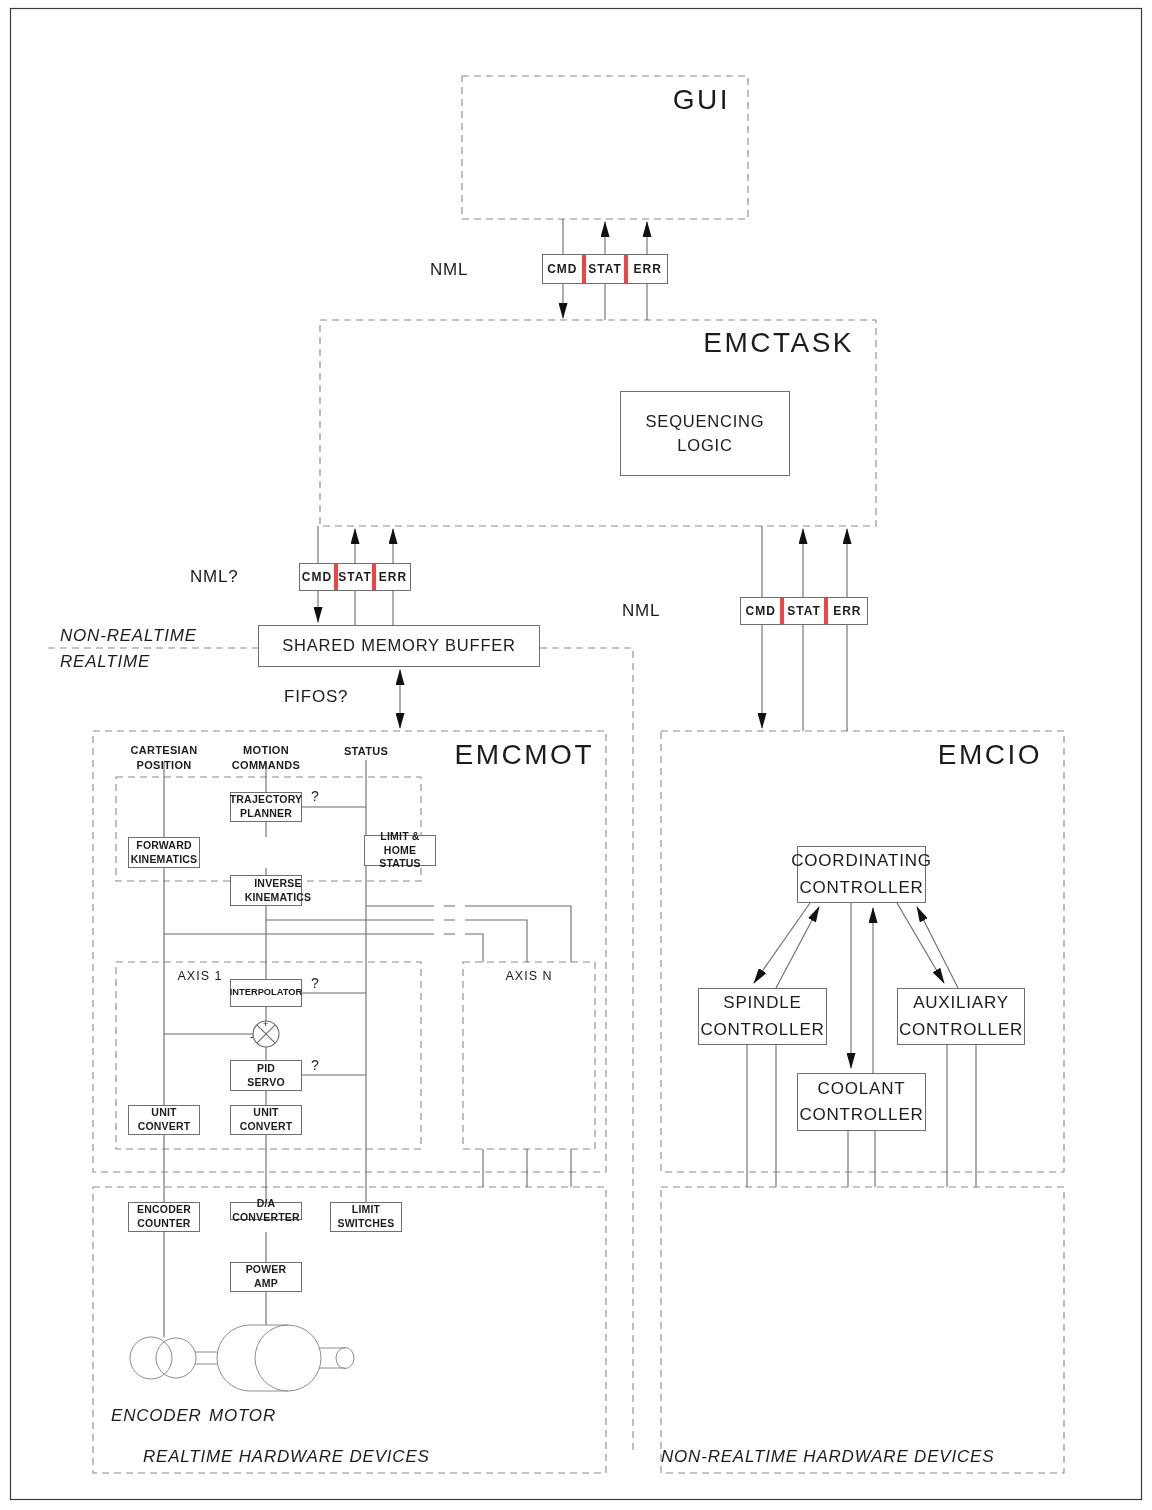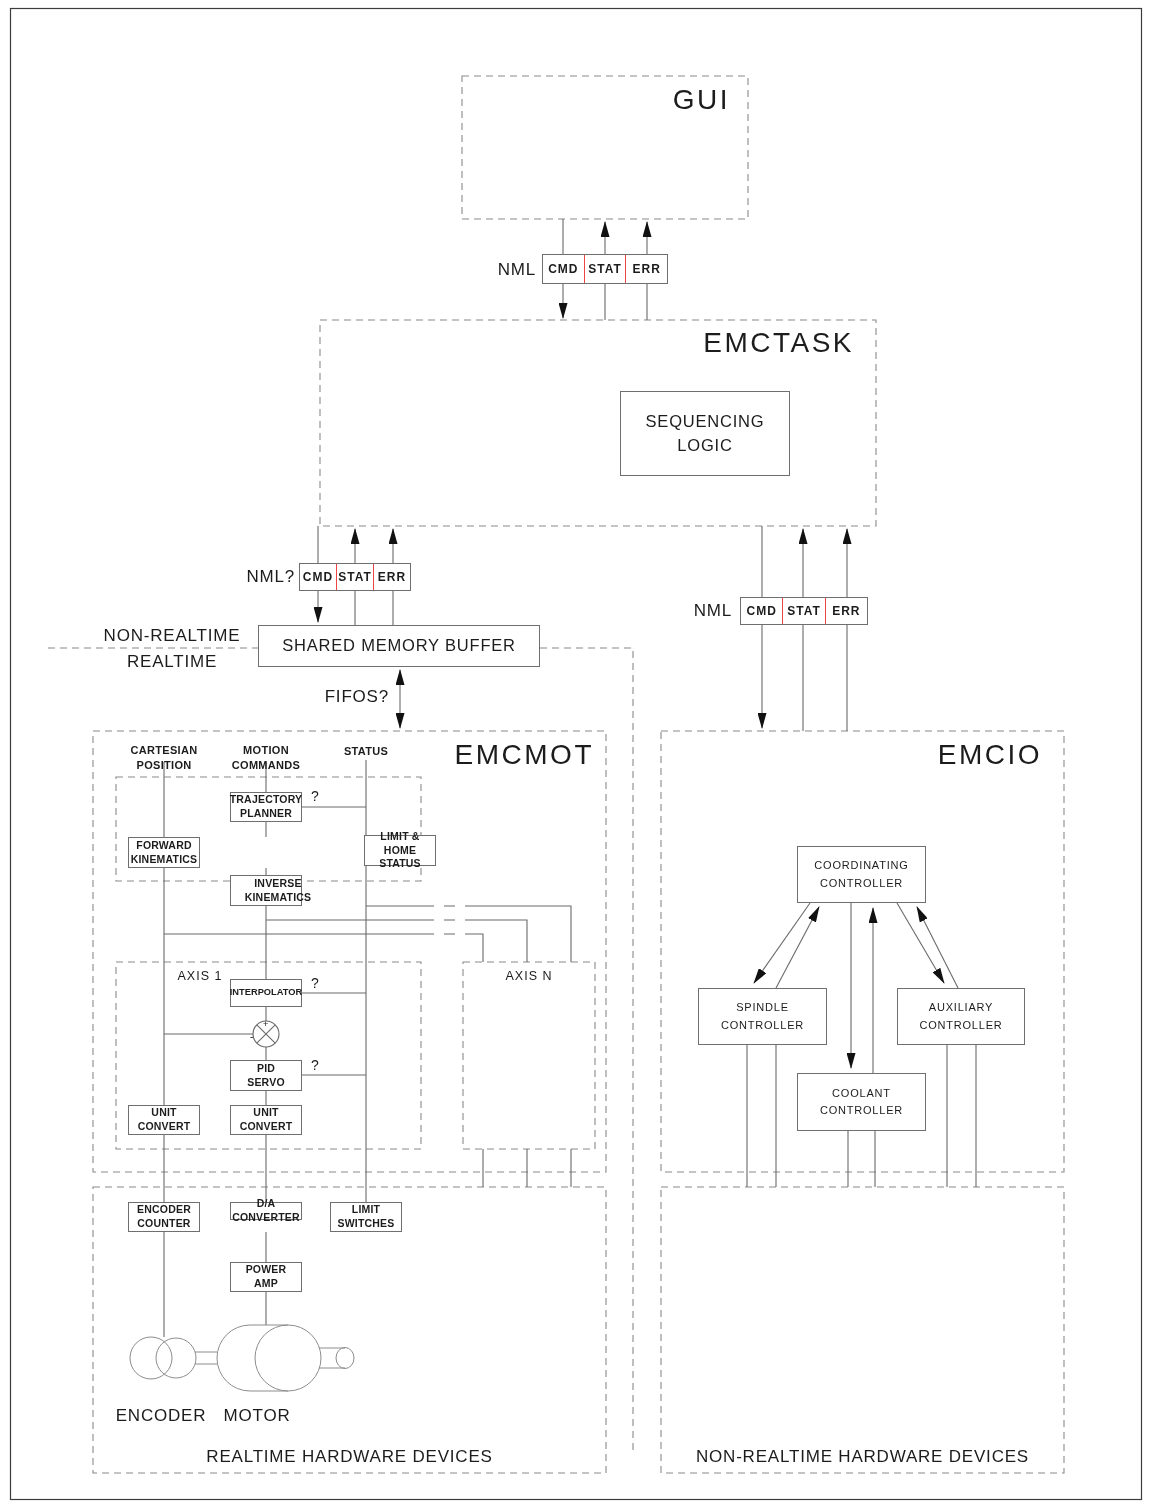--- a/index.html
+++ b/index.html
@@ -6,33 +6,33 @@
   #canvas{position:relative;width:1152px;height:1510px;background:#ffffff;overflow:hidden;
           font-family:"Liberation Sans","DejaVu Sans",sans-serif;color:#1c1c1c;}
   .abs{position:absolute;}
   svg.layer{position:absolute;left:0;top:0;z-index:1;}
   .ui{z-index:2;}
   .sbox{background:#fff;border:1px solid #6f6f6f;display:flex;align-items:center;justify-content:center;
         text-align:center;white-space:pre-line;box-sizing:border-box;}
   .sbox.small{font-size:10.5px;font-weight:700;letter-spacing:.2px;line-height:1.3;}
   .sbox.xs{font-size:9.3px;font-weight:700;letter-spacing:0;line-height:1.2;}
   .sbox.big{font-size:16.5px;font-weight:400;letter-spacing:.8px;line-height:1.45;}
-  .sbox.ctrl{font-size:11px;font-weight:400;letter-spacing:.8px;line-height:1.55;}
+  .sbox.ctrl{font-size:17px;font-weight:400;letter-spacing:.8px;line-height:1.55;}
   .title{font-size:28px;font-weight:400;letter-spacing:2.5px;text-align:right;white-space:nowrap;}
   .lbl{font-size:17px;font-weight:400;letter-spacing:.8px;white-space:nowrap;}
-  .lbl.right{text-align:right;}
-  .lbl.center{text-align:center;}
+  .lbl.right{text-align:left;}
+  .lbl.center{font-style:italic;}
   .collbl{font-size:11px;font-weight:700;letter-spacing:.3px;text-align:center;
           white-space:pre-line;line-height:1.35;}
   .axislbl{font-size:12.5px;font-weight:400;letter-spacing:1px;text-align:center;}
   .qmark{font-size:14px;font-weight:400;text-align:center;}
   .nml-group{display:flex;border:1px solid #6f6f6f;background:#fff;box-sizing:border-box;}
   .nml-cell{flex:1;display:flex;align-items:center;justify-content:center;
             font-size:12px;font-weight:700;letter-spacing:1px;}
-  .nml-cell + .nml-cell{border-left:1px solid #ef4444;}
+  .nml-cell + .nml-cell{border-left:4px solid #ef4444;}
 </style>
 </head>
 <body>
 
 <div id="canvas">
 
   <svg class="layer" width="1152" height="1510" viewBox="0 0 1152 1510">
     <defs>
       <marker id="ah" markerUnits="userSpaceOnUse" markerWidth="16" markerHeight="9" refX="15" refY="4.5" orient="auto-start-reverse">
         <path d="M0,0 L16,4.5 L0,9 z" fill="#111"></path>

